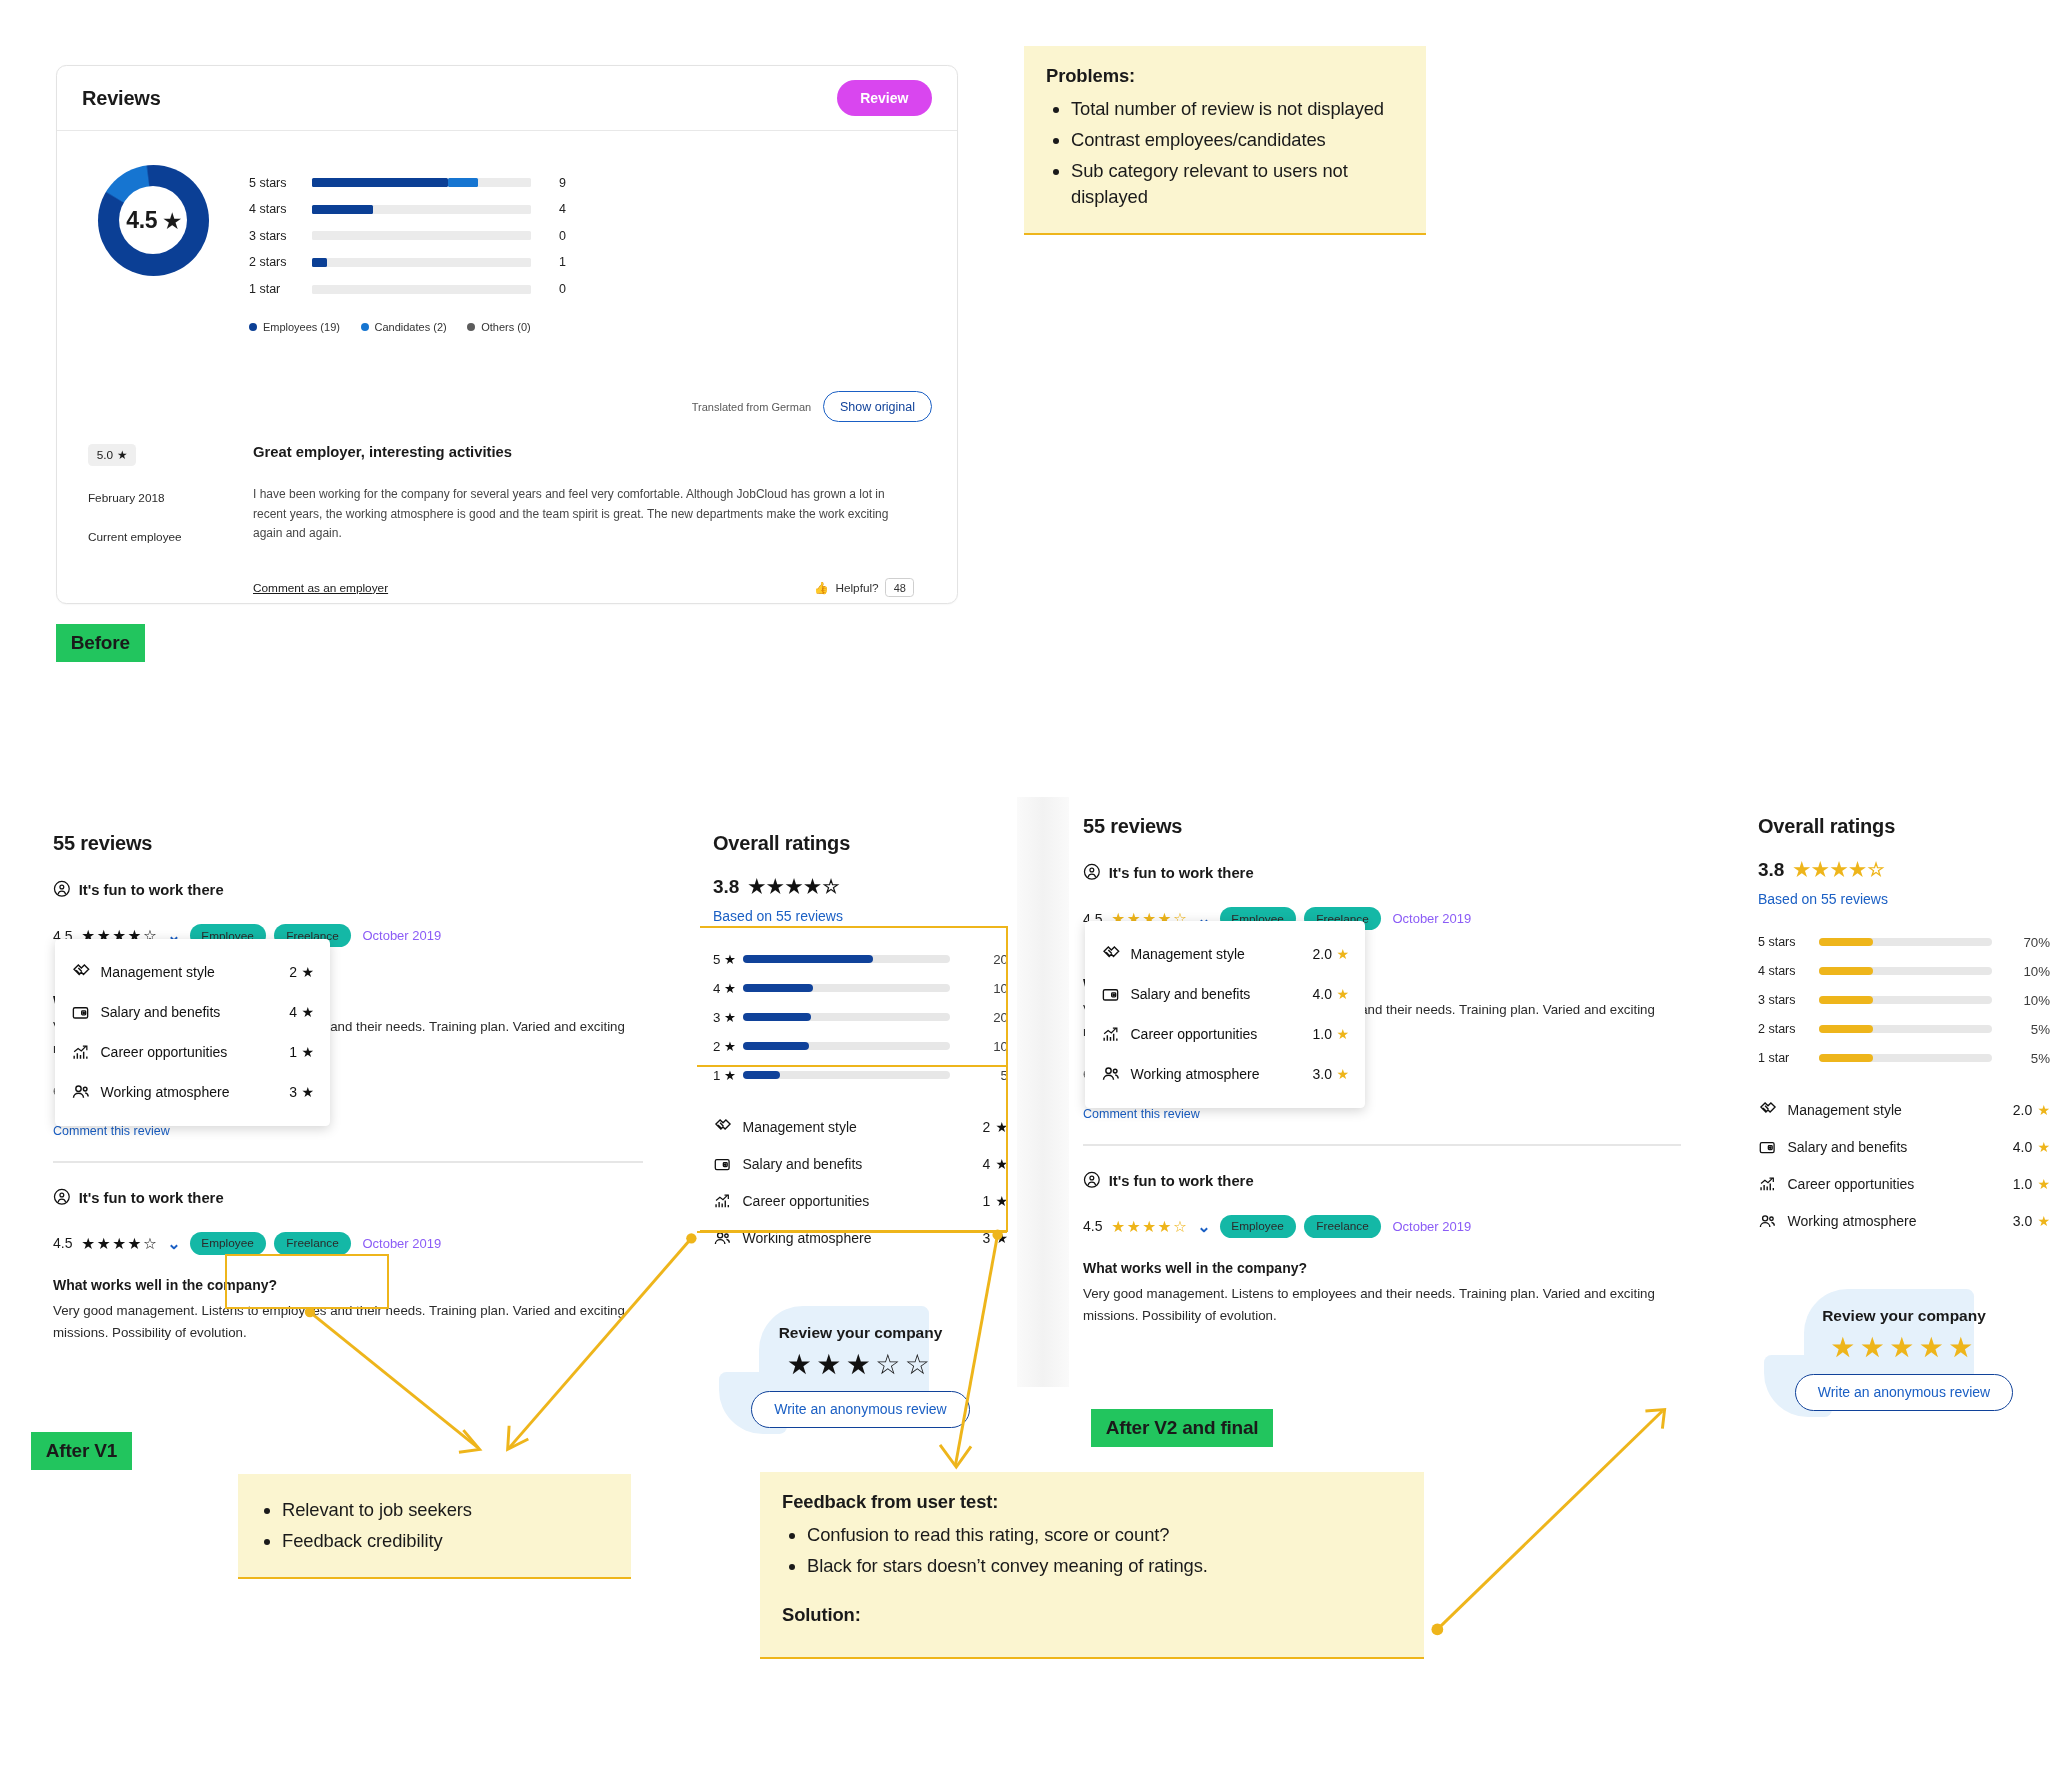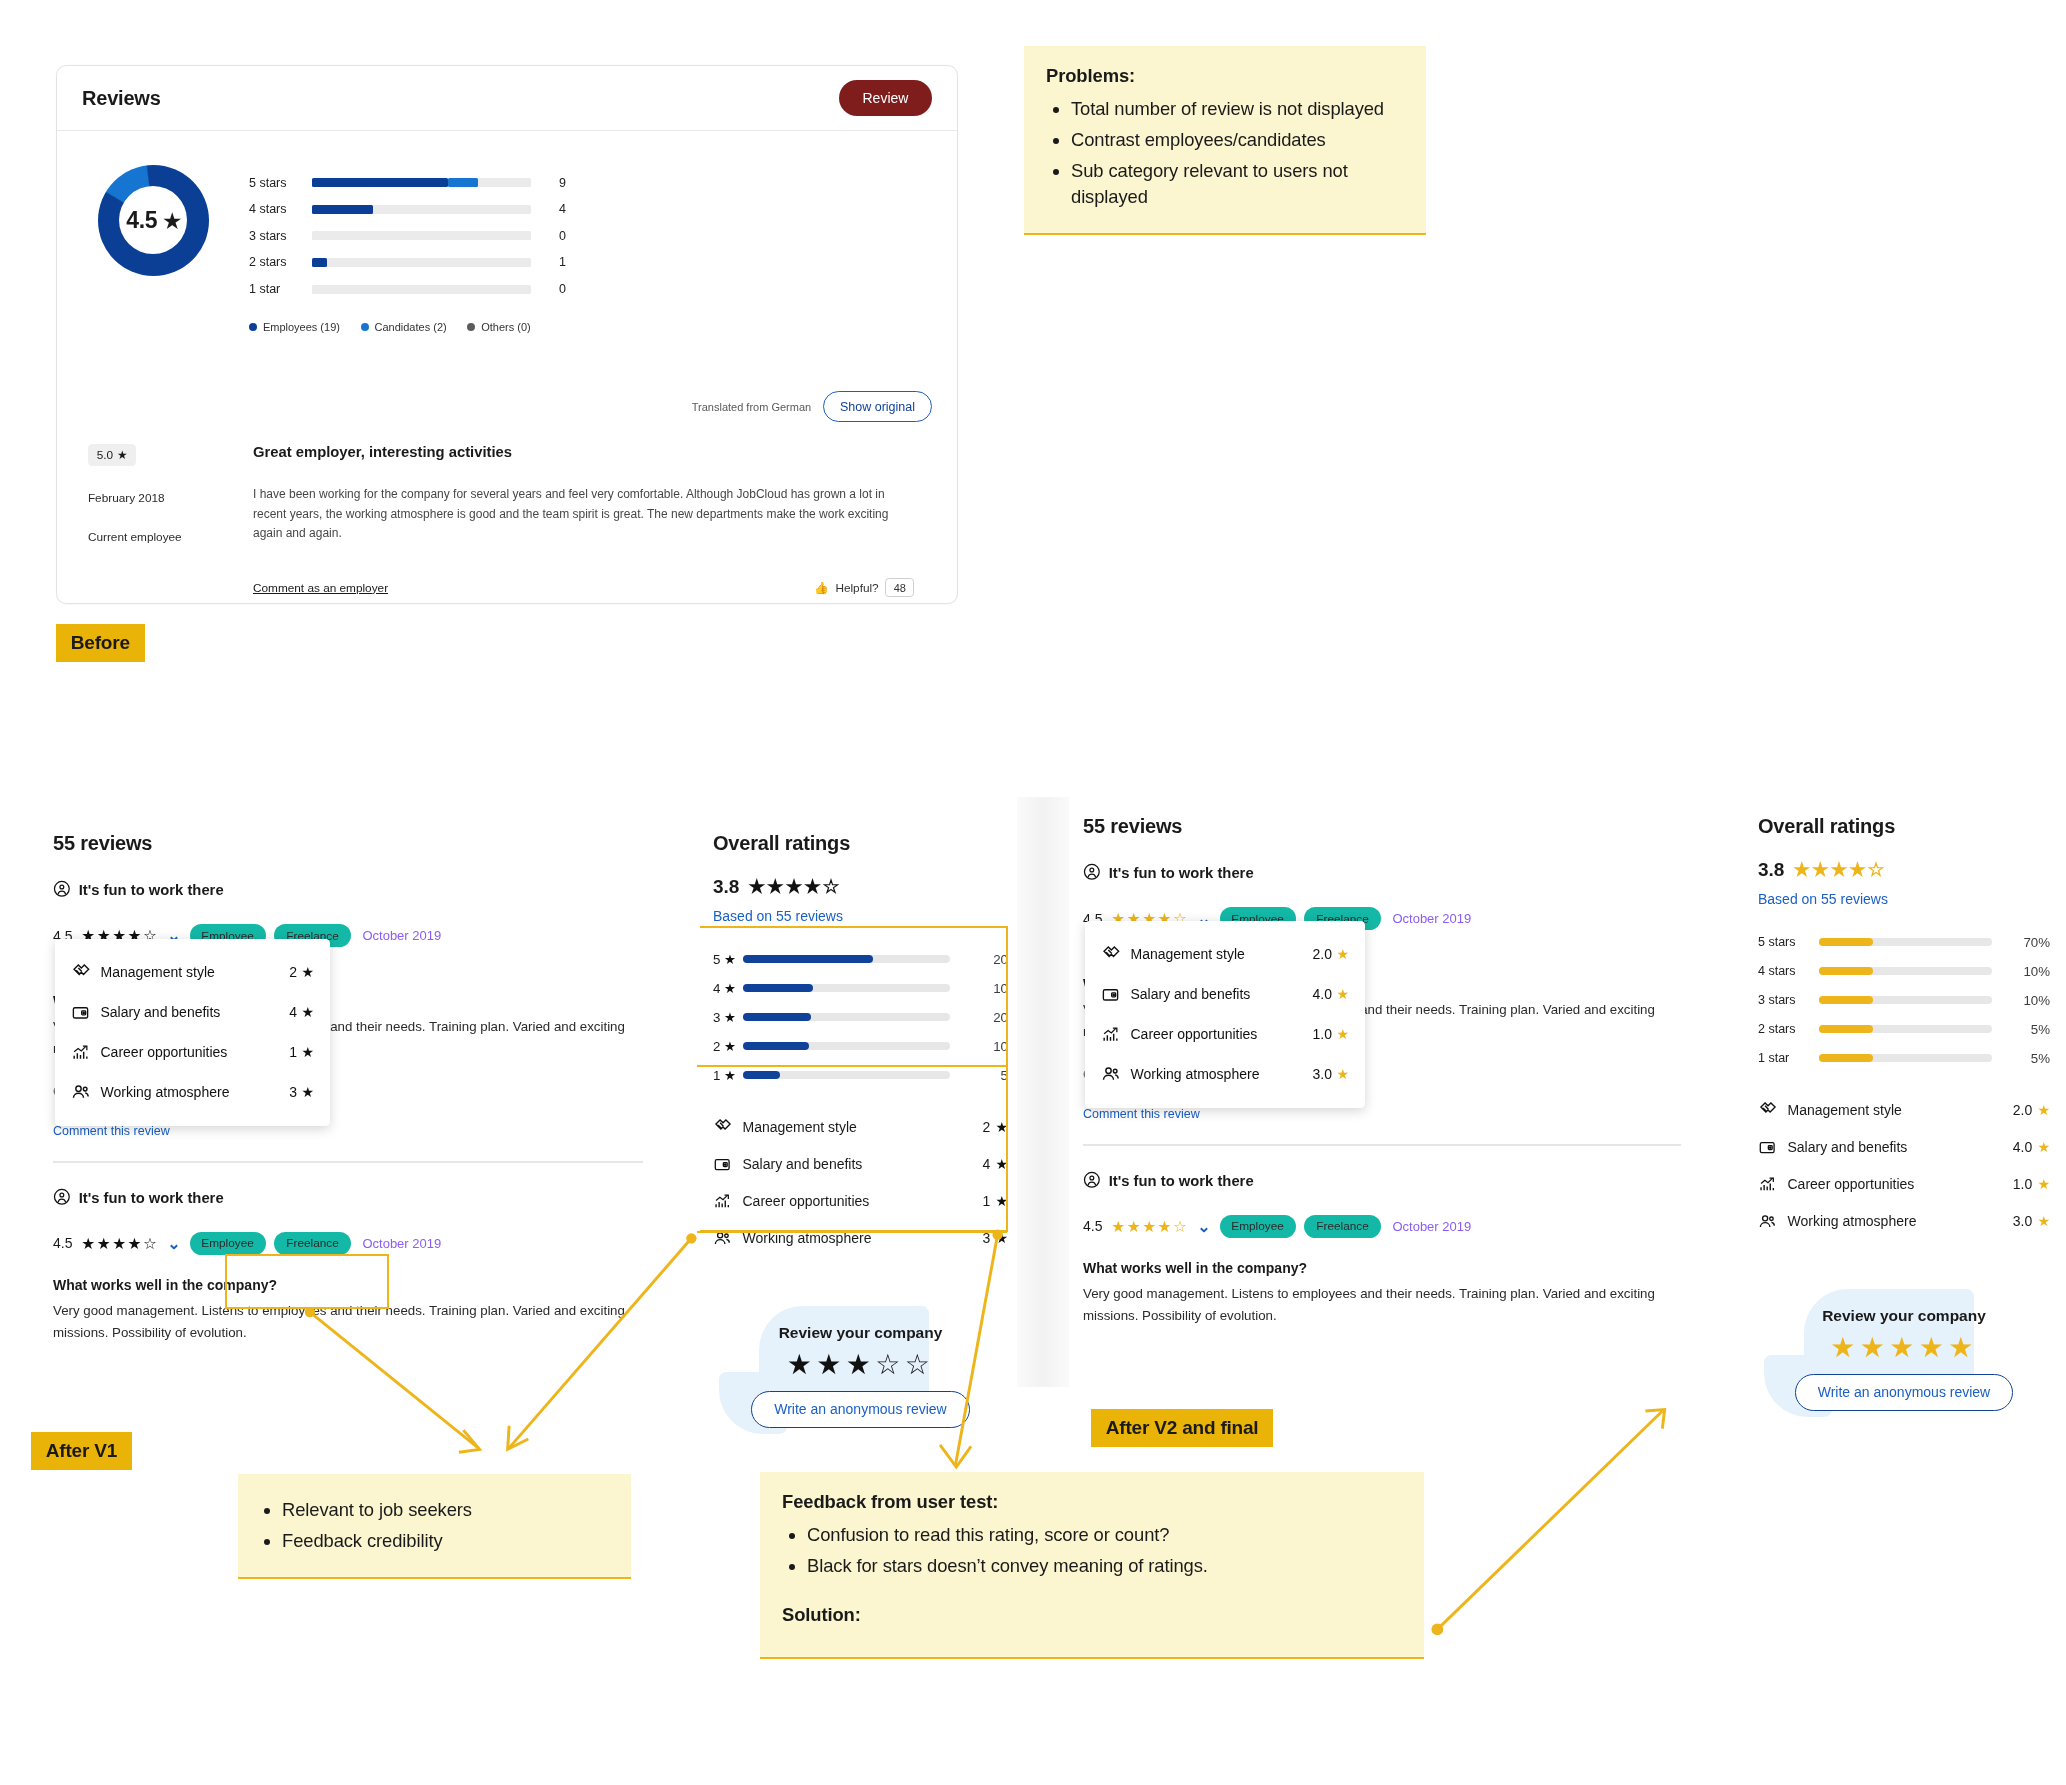--- a/index.html
+++ b/index.html
@@ -22,23 +22,23 @@
     overflow: hidden;
     box-shadow: 0 0.7px 1.5px rgba(0,0,0,0.03);
   }
   #before-header {
     height: 65px; display: flex; align-items: center;
     justify-content: space-between; padding: 0 25px;
     border-bottom: 0.7px solid #e8e8e8;
   }
   #before-header .title { font-size: 20px; font-weight: bold; letter-spacing: -0.2px; }
   .btn-review {
-    background: #7f1d1d; color: #fff; border: none;
+    background: #d946ef; color: #fff; border: none;
     border-radius: 29.5px; padding: 9.6px 23.6px;
-    font-size: 14px; font-family: inherit; cursor: pointer;
+    font-size: 14px; font-family: inherit; cursor: pointer; font-weight: bold;
   }
   #before-body { padding: 31px 25px 0 25px; }
   #donut-row { display: flex; align-items: flex-start; gap: 40px; }
   .donut {
     width: 111px; height: 111px; border-radius: 50%;
     position: relative;
     background: conic-gradient(#0b3f95 0deg 300deg, #1675d1 302deg 352deg, #0b3f95 354deg 360deg);
     flex: 0 0 auto; margin-left: 16px; margin-top: 3px;
   }
   .donut::after {
@@ -91,21 +91,21 @@
 
   
   .note {
     background: #fbf5d0; border-bottom: 2.2px solid #eeb51b;
     padding: 19px 22px 22px 22px;
   }
   .note h4 { font-size: 18.4px; font-weight: bold; margin-bottom: 8.9px; letter-spacing: -0.1px; }
   .note ul { margin-left: 25px; }
   .note li { font-size: 18.4px; line-height: 1.44; margin-top: 4.4px; letter-spacing: -0.1px; }
   .tag {
-    background: #eab308; font-size: 19px; font-weight: bold;
+    background: #22c55e; font-size: 19px; font-weight: bold;
     padding: 8px 14.8px; display: inline-block; letter-spacing: -0.2px;
   }
 
   
   .col-heading { font-size: 20px; font-weight: bold; letter-spacing: -0.2px; }
   .rev-head { display: flex; align-items: center; gap: 8px; margin-top: 25px; font-size: 14.8px; font-weight: bold; }
   .rating-line { display: flex; align-items: center; gap: 8.9px; margin-top: 23.6px; font-size: 14px; }
   .stars { letter-spacing: 1.5px; font-size: 15.5px; line-height: 1; }
   .stars.black { color: #111; }
   .stars.gold { color: #eeb51b; }

